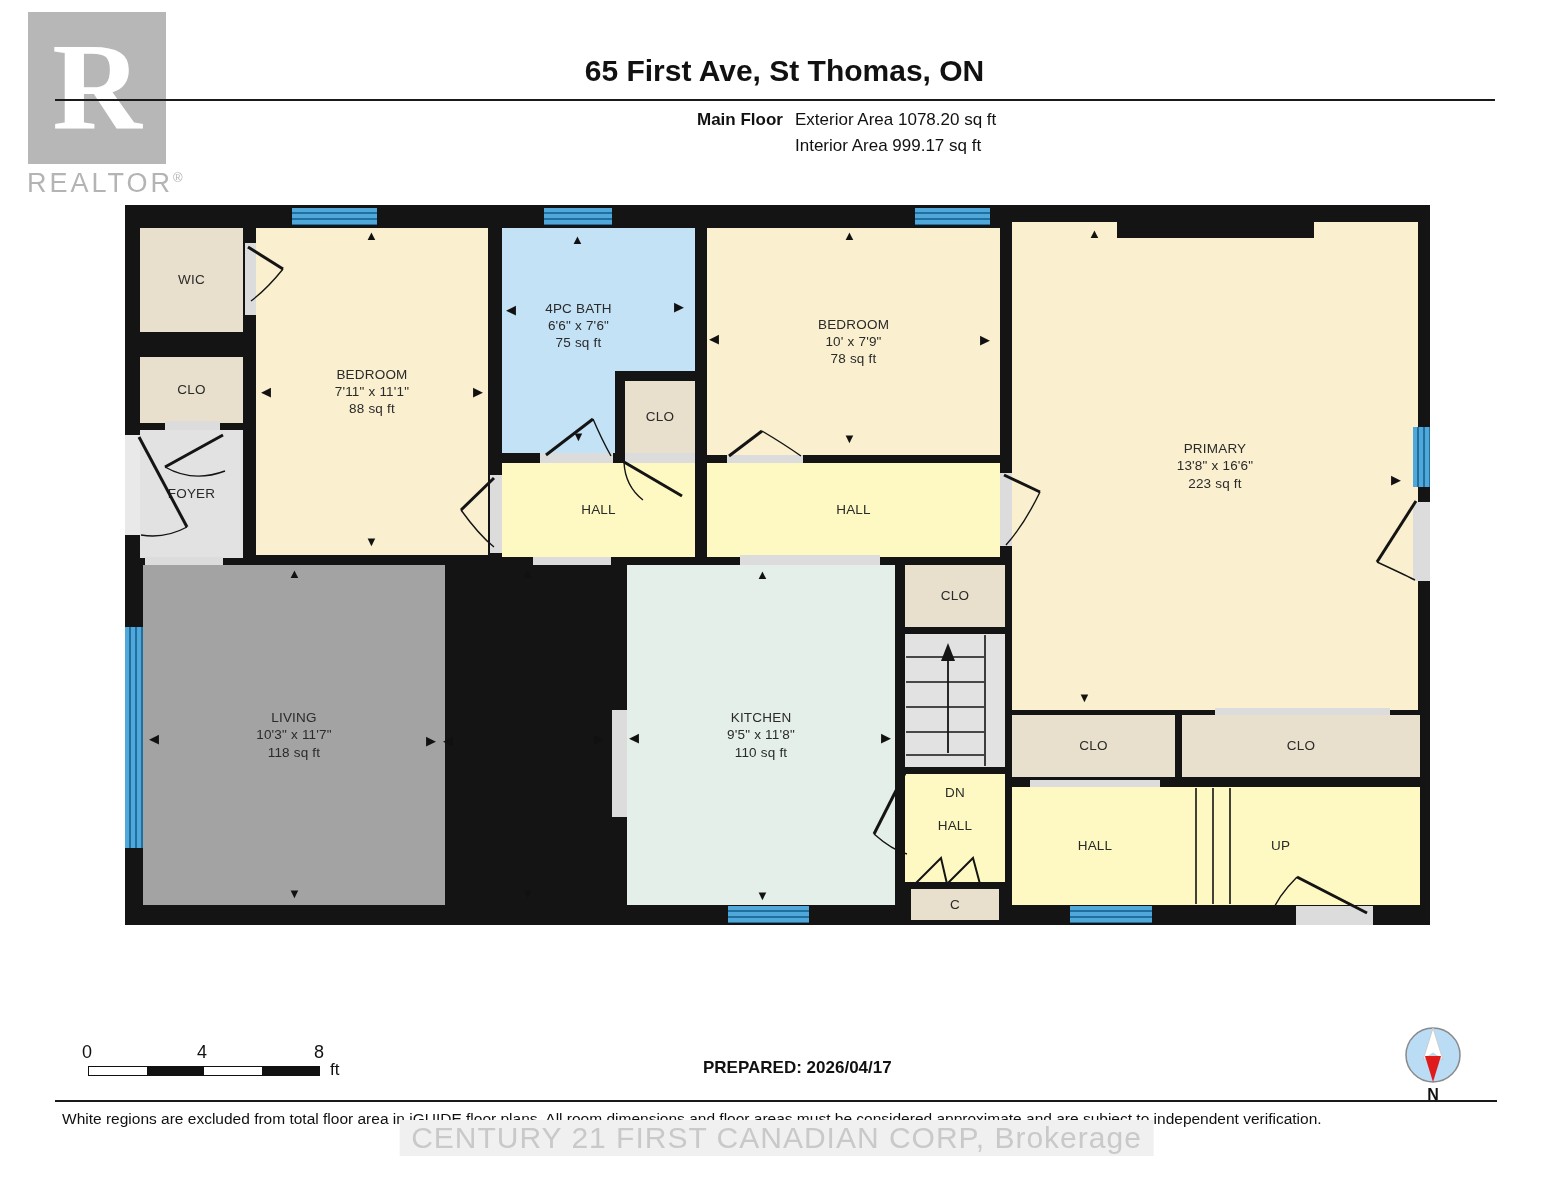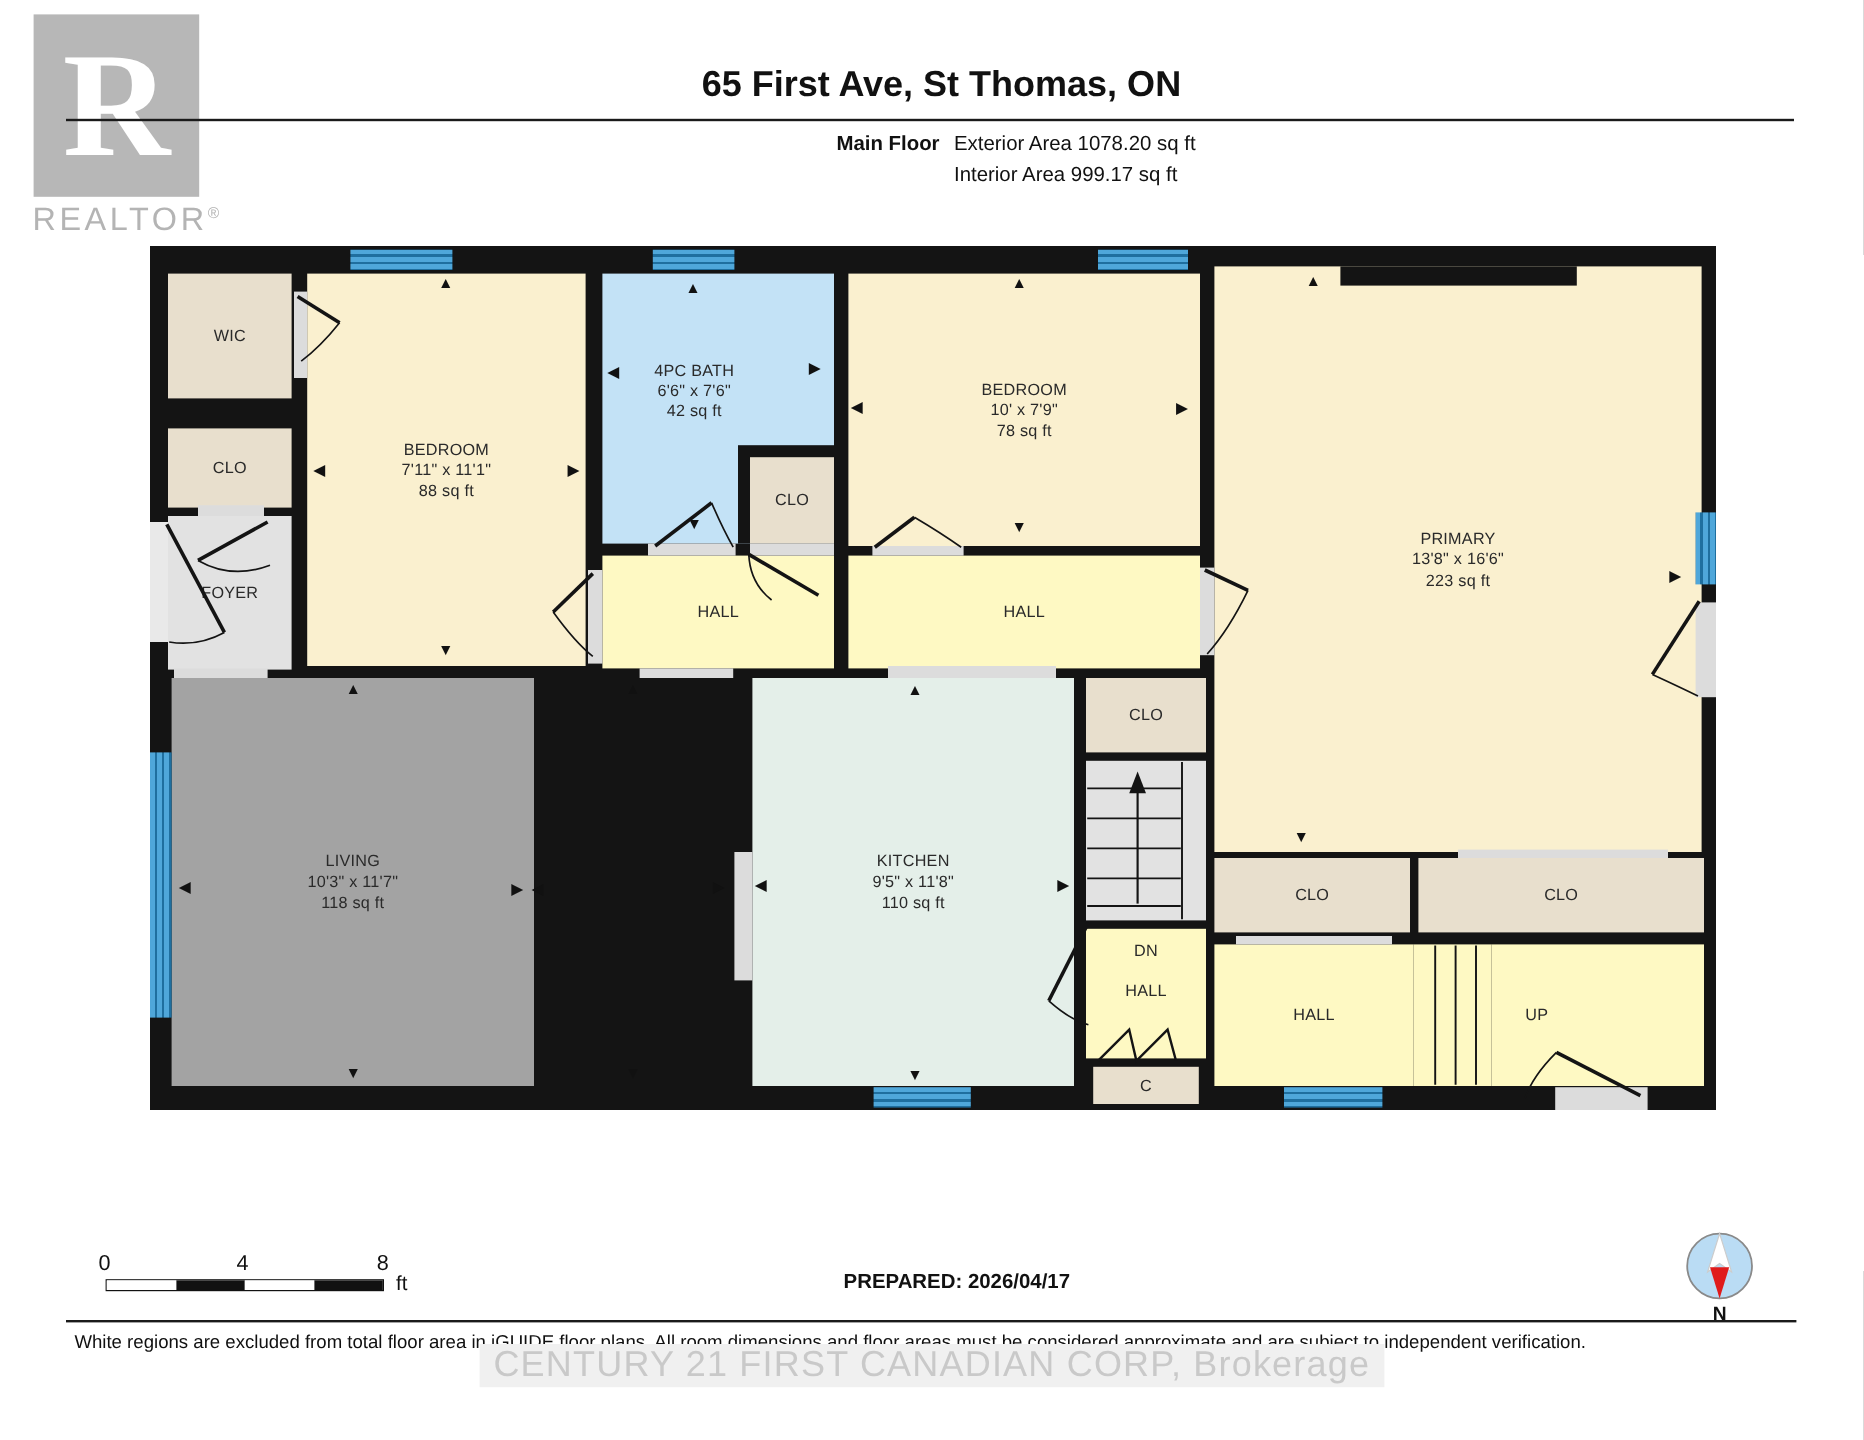--- a/index.html
+++ b/index.html
@@ -74,21 +74,21 @@
       <div>BEDROOM</div>
       <div>7'11" x 11'1"</div>
       <div>88 sq ft</div>
       </div>
     </div>
 
   <div class="room bluerm" style="left:377px;top:23px;width:193px;height:225px;">
     <div class="rl" style="padding-right:40px;padding-bottom:30px;">
       <div>4PC BATH</div>
       <div>6'6" x 7'6"</div>
-      <div>42 sq ft</div>
+      <div>75 sq ft</div>
       </div>
     </div>
   <div class="blk" style="left:490px;top:166px;width:80px;height:82px;"></div>
   <div class="room tan" style="left:500px;top:176px;width:70px;height:72px;">
     <div class="rl">CLO</div>
     </div>
 
   <div class="room cream" style="left:582px;top:23px;width:293px;height:227px;">
     <div class="rl">
       <div>BEDROOM</div>

